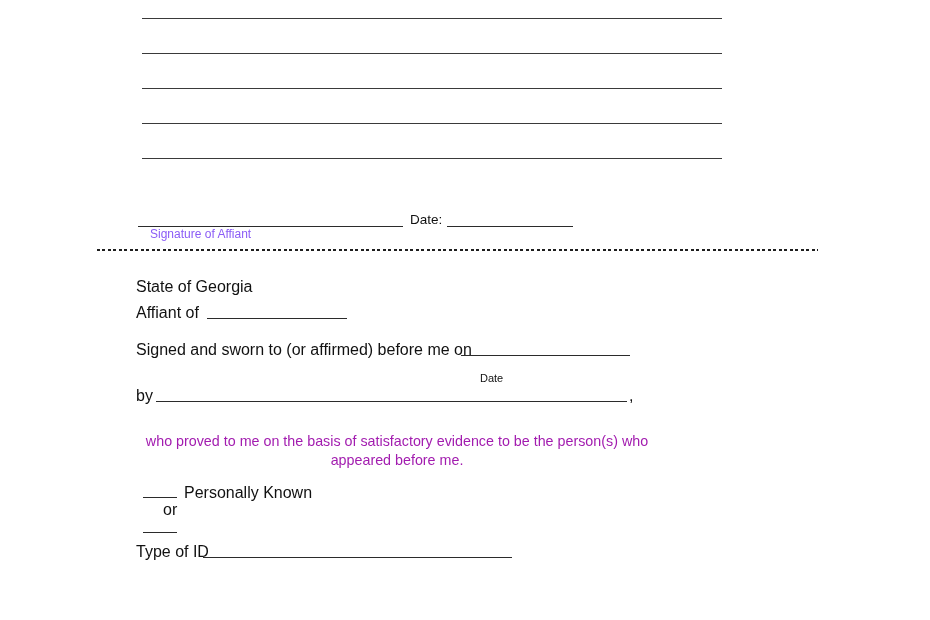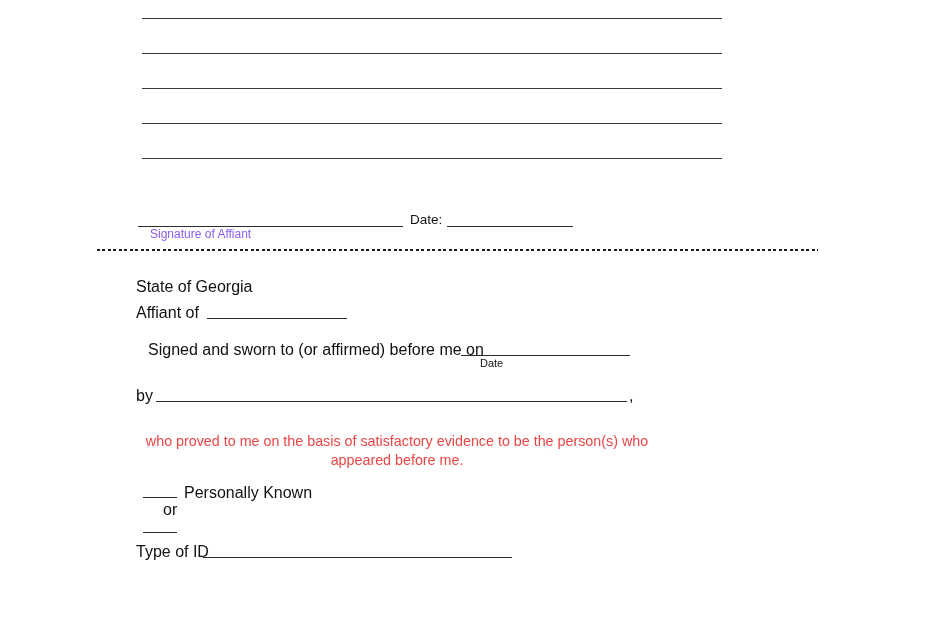--- a/index.html
+++ b/index.html
@@ -7,28 +7,28 @@
     position:relative;
     width:930px;height:620px;
     background:#ffffff;
     font-family:"Liberation Sans", sans-serif;
     color:#111111;
     overflow:hidden;
     text-align:center;
   }
   .txt{position:absolute;font-size:16px;line-height:1.15;white-space:nowrap;color:#111111;}
   .cap{position:absolute;font-size:12px;line-height:1.1;white-space:nowrap;color:#8b5cf6;}
-  .cap-sm{position:absolute;font-size:11px;line-height:1.1;white-space:nowrap;color:#111111;}
+  .cap-sm{position:absolute;font-size:11px;line-height:1.1;white-space:nowrap;color:#111111;margin-top:15px;}
   .line{position:absolute;height:0;border-top:1.5px solid #2b2b2b;}
   .rule{position:absolute;left:142px;width:580px;height:0;border-top:1.7px solid #3a3a3a;}
   .dashed{
     position:absolute;left:97px;top:249px;width:721px;height:2px;
     background:repeating-linear-gradient(to right,#1e1e1e 0 3px,transparent 3px 5.5px);
   }
-  .para{position:absolute;left:136px;top:432px;width:522px;font-size:14.3px;line-height:18.6px;color:#ef4444;white-space:normal;}
+  .para{position:absolute;left:136px;top:432px;width:522px;font-size:14.3px;line-height:18.6px;color:#a21caf;white-space:normal;}
 </style>
 </head>
 <body>
 
 <div class="page">
 
   <div class="rule" style="top:18px"></div>
   <div class="rule" style="top:53px"></div>
   <div class="rule" style="top:88px"></div>
   <div class="rule" style="top:123px"></div>
@@ -39,21 +39,21 @@
   <div class="line" style="left:447px;top:226px;width:126px"></div>
   <div class="cap" style="left:150px;top:228px">Signature of Affiant</div>
 
   <div class="dashed"></div>
 
   <div class="txt" style="left:136px;top:278px">State of Georgia</div>
 
   <div class="txt" style="left:136px;top:304px">Affiant of</div>
   <div class="line" style="left:207px;top:318px;width:140px"></div>
 
-  <div class="txt" style="left:148px;top:341px">Signed and sworn to (or affirmed) before me on</div>
+  <div class="txt" style="left:136px;top:341px">Signed and sworn to (or affirmed) before me on</div>
   <div class="line" style="left:461px;top:355px;width:169px"></div>
   <div class="cap-sm" style="left:480px;top:357px">Date</div>
 
   <div class="txt" style="left:136px;top:387px">by</div>
   <div class="line" style="left:156px;top:401px;width:471px"></div>
   <div class="txt" style="left:629px;top:387px">,</div>
 
   <div class="para">who proved to me on the basis of satisfactory evidence to be the person(s) who appeared before me.</div>
 
   <div class="line" style="left:143px;top:497px;width:34px"></div>

